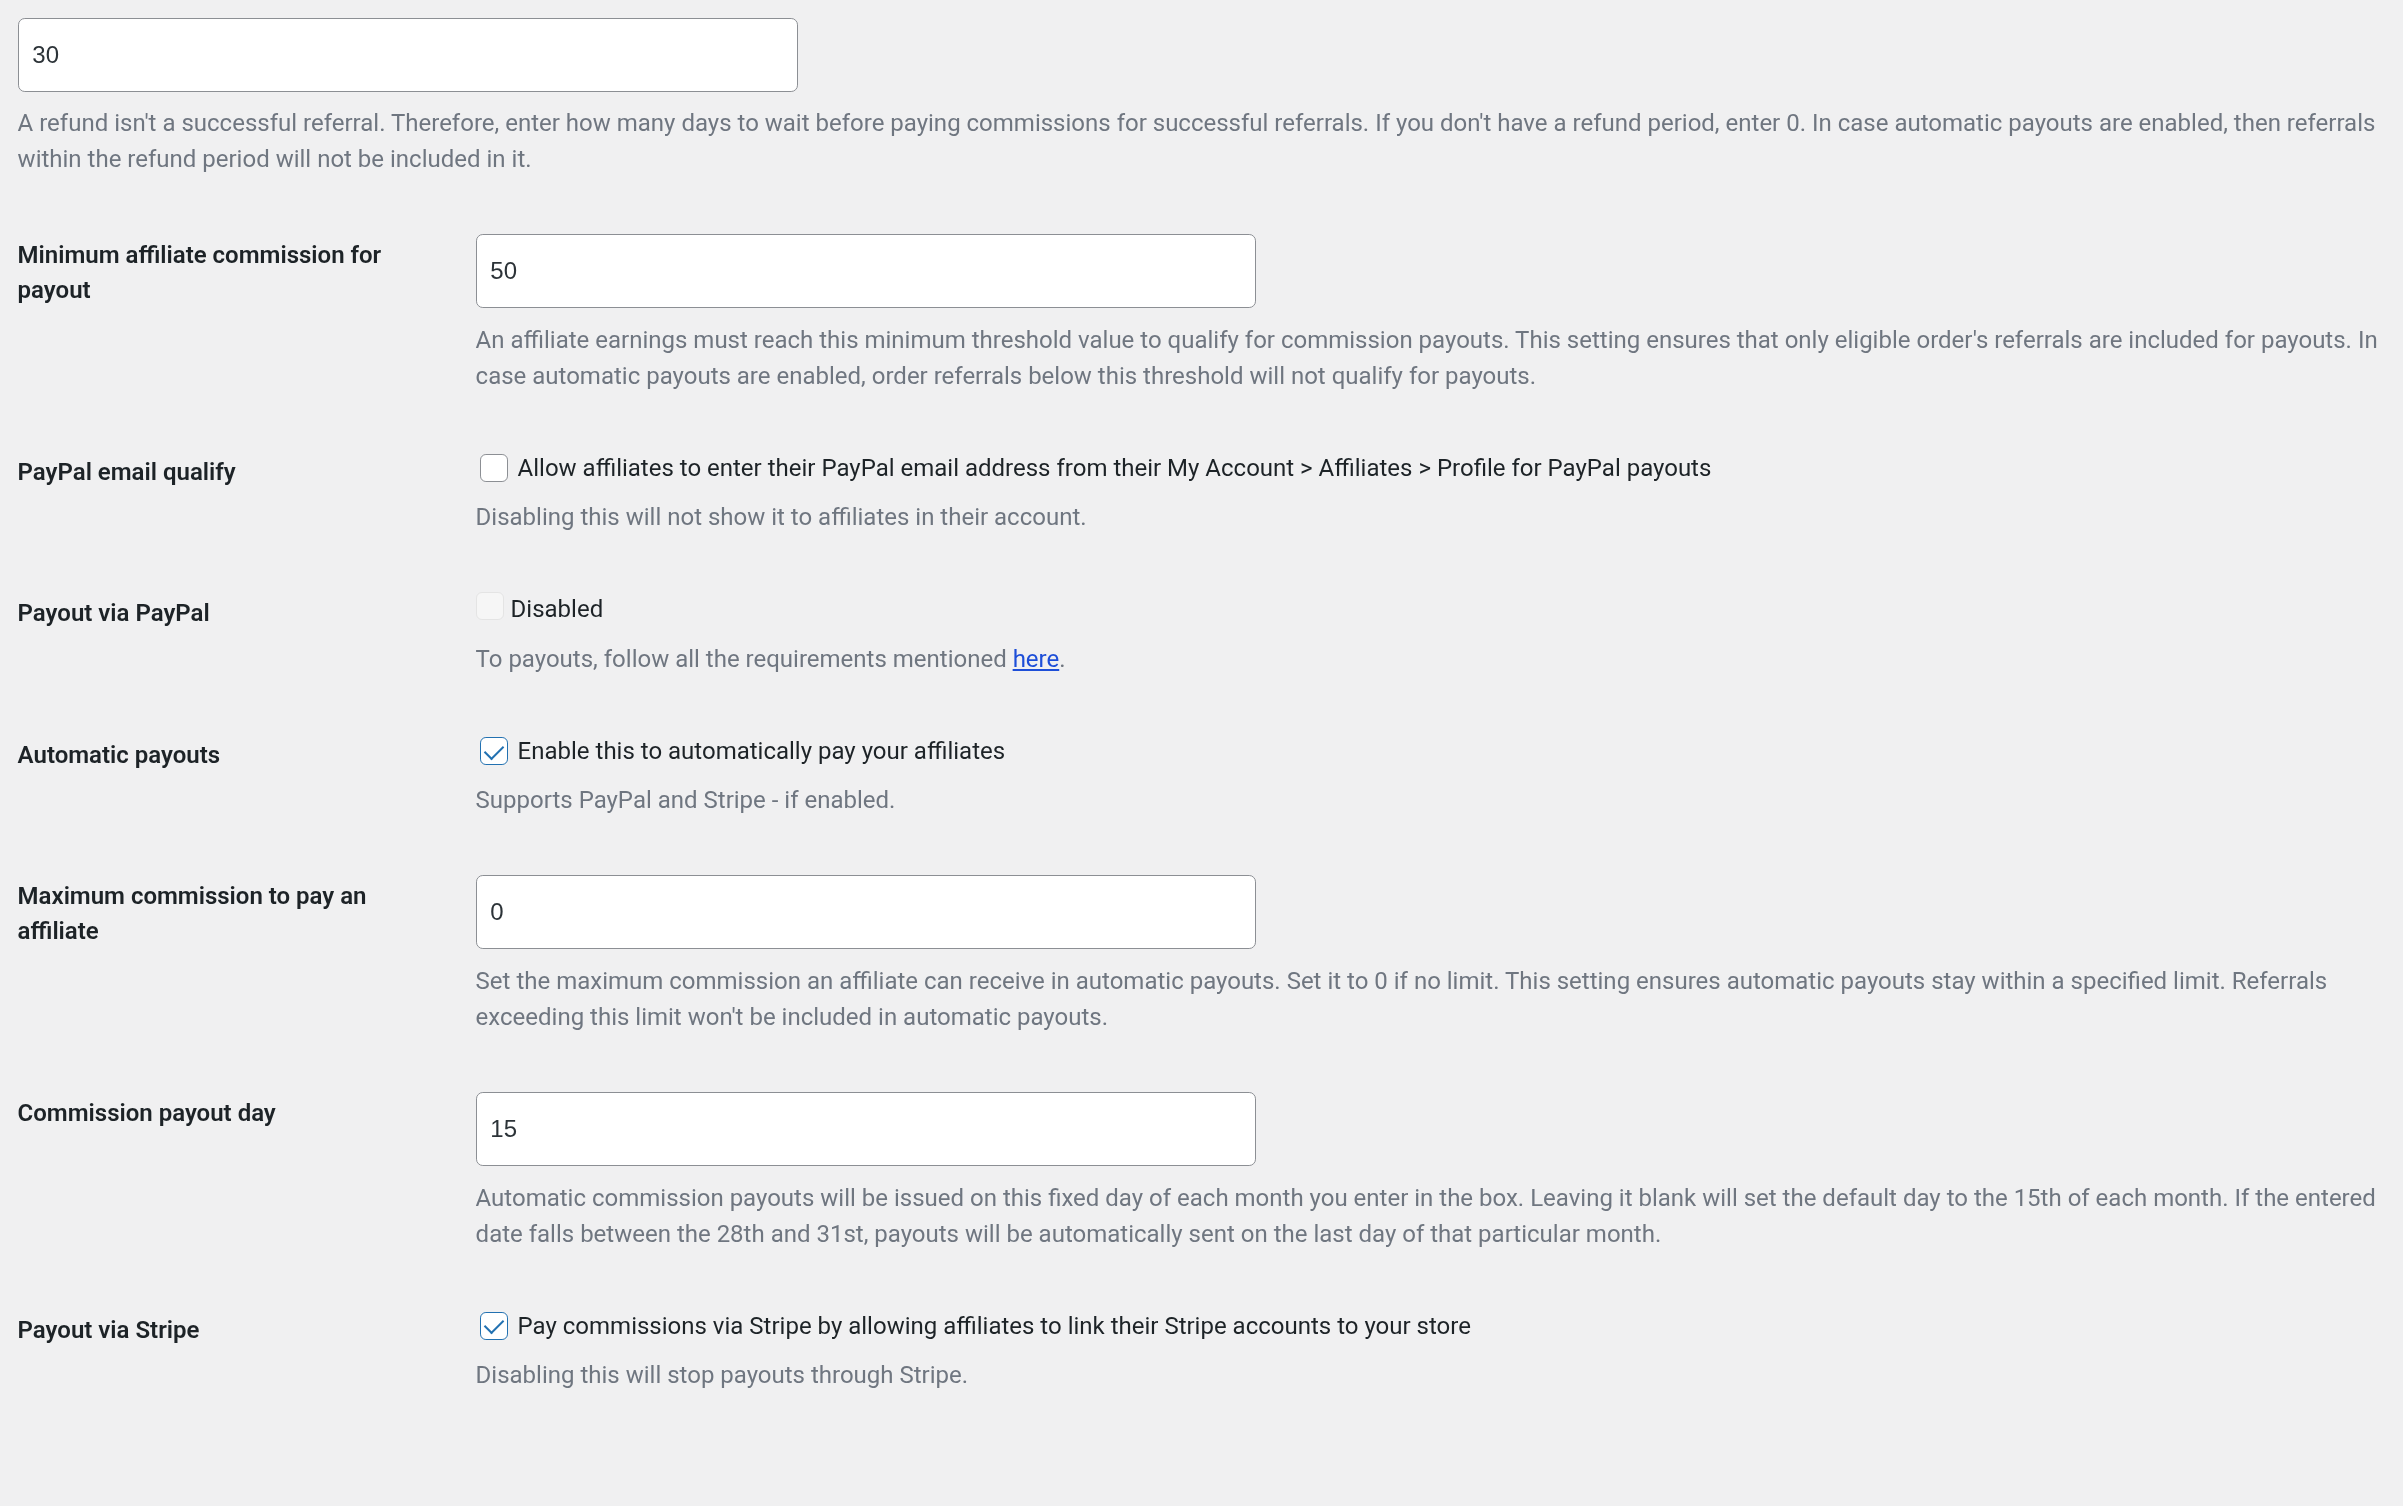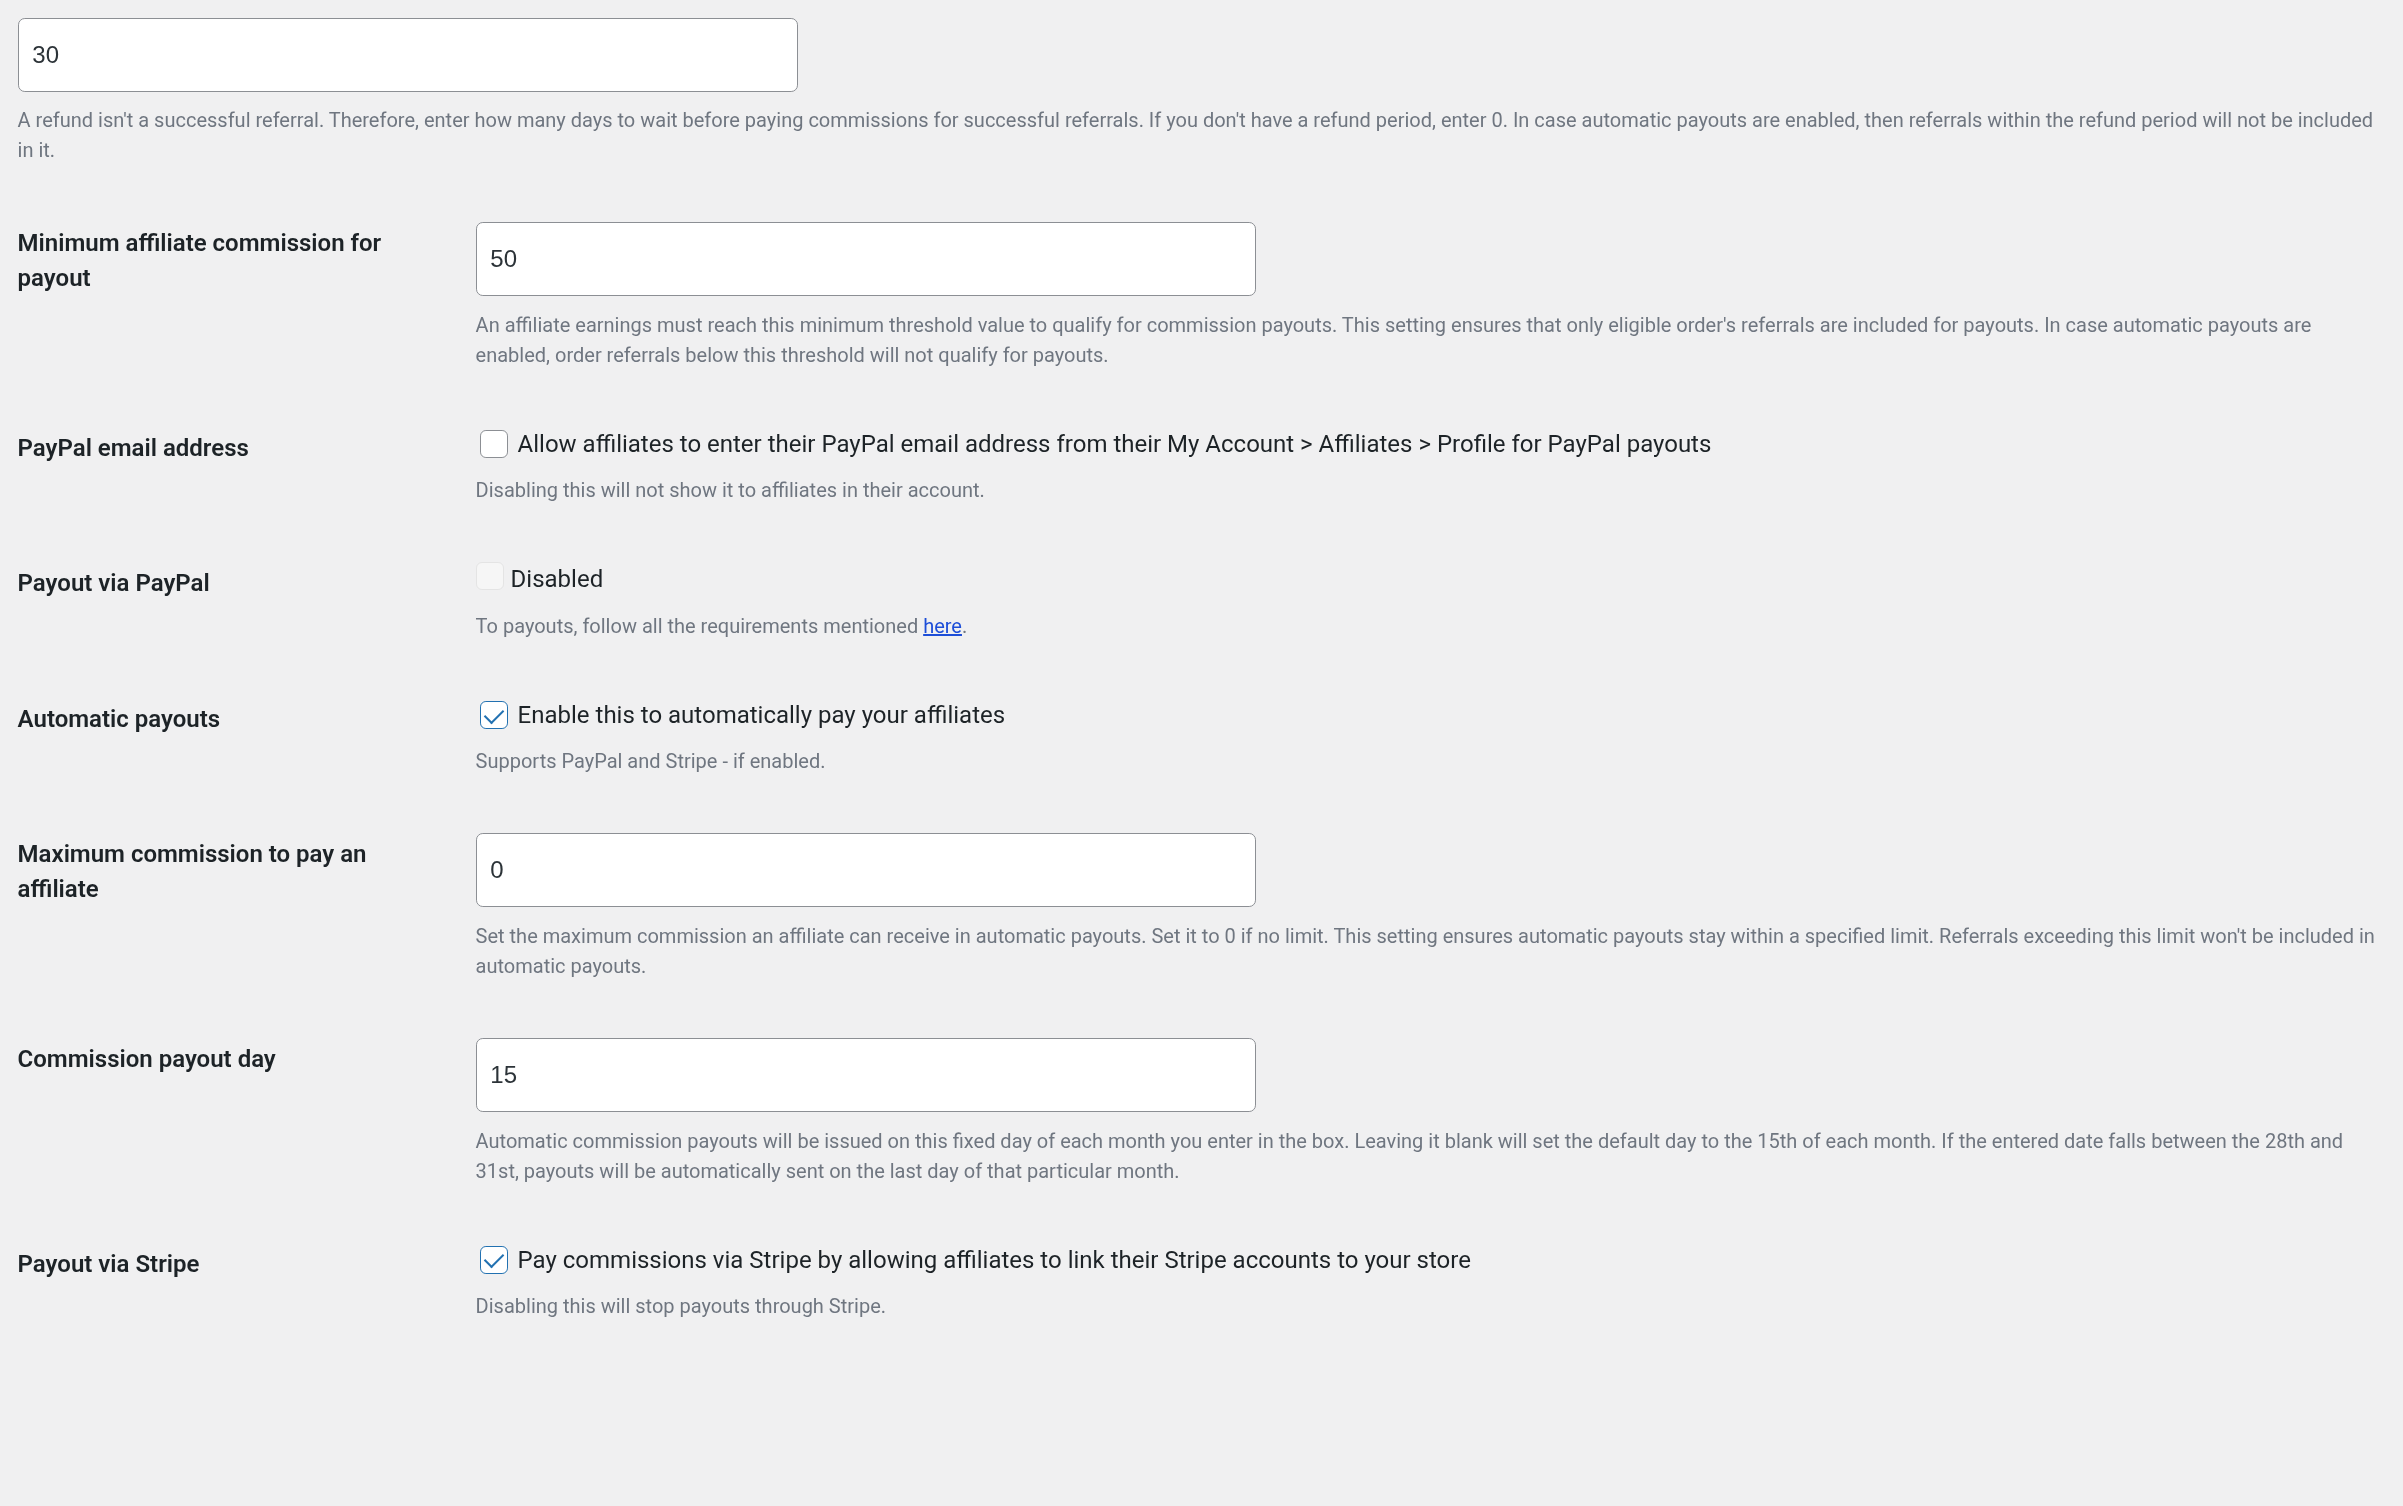--- a/index.html
+++ b/index.html
@@ -37,21 +37,21 @@
     border: 1px solid #8c8f94;
     border-radius: 6.8px;
     background: #fff;
     font-size: 24px;
     color: #2c3338;
     line-height: 1.3;
   }
   .desc {
     margin-top: 13.7px;
     color: #6f7680;
-    font-size: 20px;
+    font-size: 24px;
     line-height: 1.5;
   }
   .chk-line {
     display: flex;
     align-items: flex-start;
     gap: 7px;
   }
   .chk {
     appearance: none;
     width: 28px;
@@ -102,21 +102,21 @@
 
 <div class="form-row">
   <div class="label-col">Minimum affiliate commission for payout</div>
   <div class="field-col">
     <input type="text" class="text-input" value="50" style="">
     <div class="desc">An affiliate earnings must reach this minimum threshold value to qualify for commission payouts. This setting ensures that only eligible order's referrals are included for payouts. In case automatic payouts are enabled, order referrals below this threshold will not qualify for payouts.</div>
   </div>
 </div>
 
 <div class="form-row">
-  <div class="label-col">PayPal email address</div>
+  <div class="label-col">PayPal email qualify</div>
   <div class="field-col">
     <div class="chk-line">
       <input type="checkbox" class="chk" style="">
       <span class="chk-label">Allow affiliates to enter their PayPal email address from their My Account &gt; Affiliates &gt; Profile for PayPal payouts</span>
     </div>
     <div class="desc">Disabling this will not show it to affiliates in their account.</div>
   </div>
 </div>
 
 <div class="form-row">

